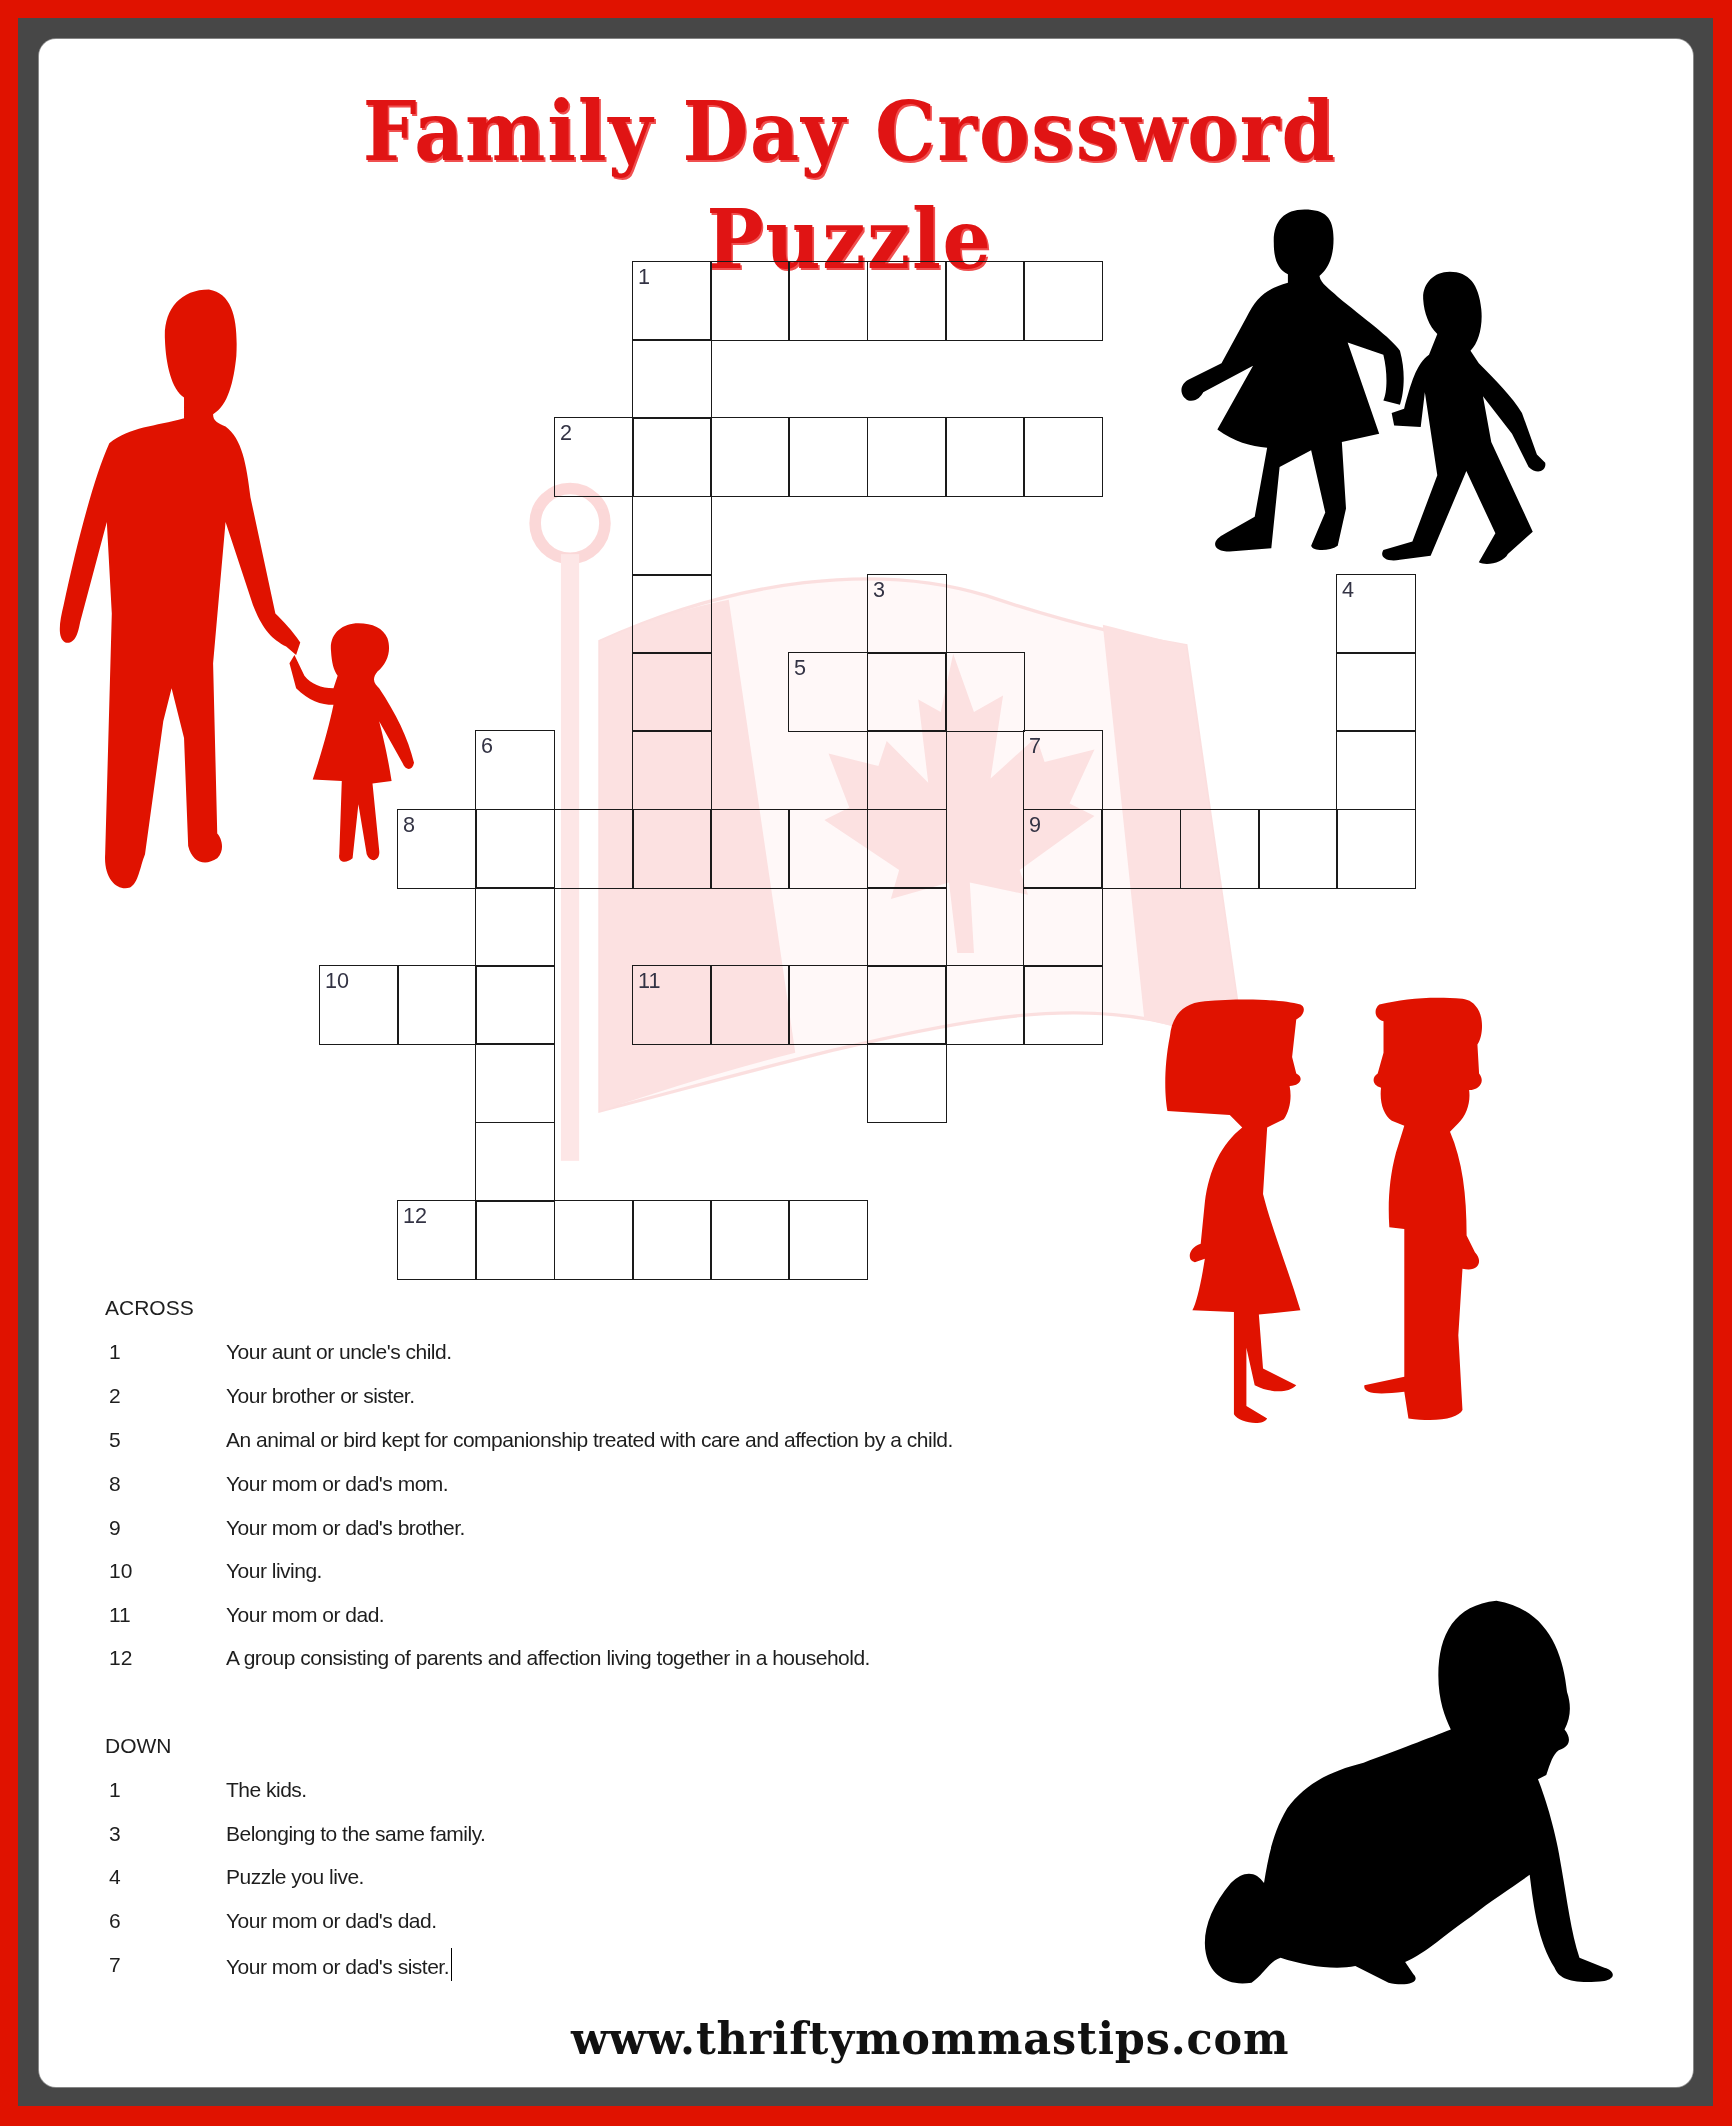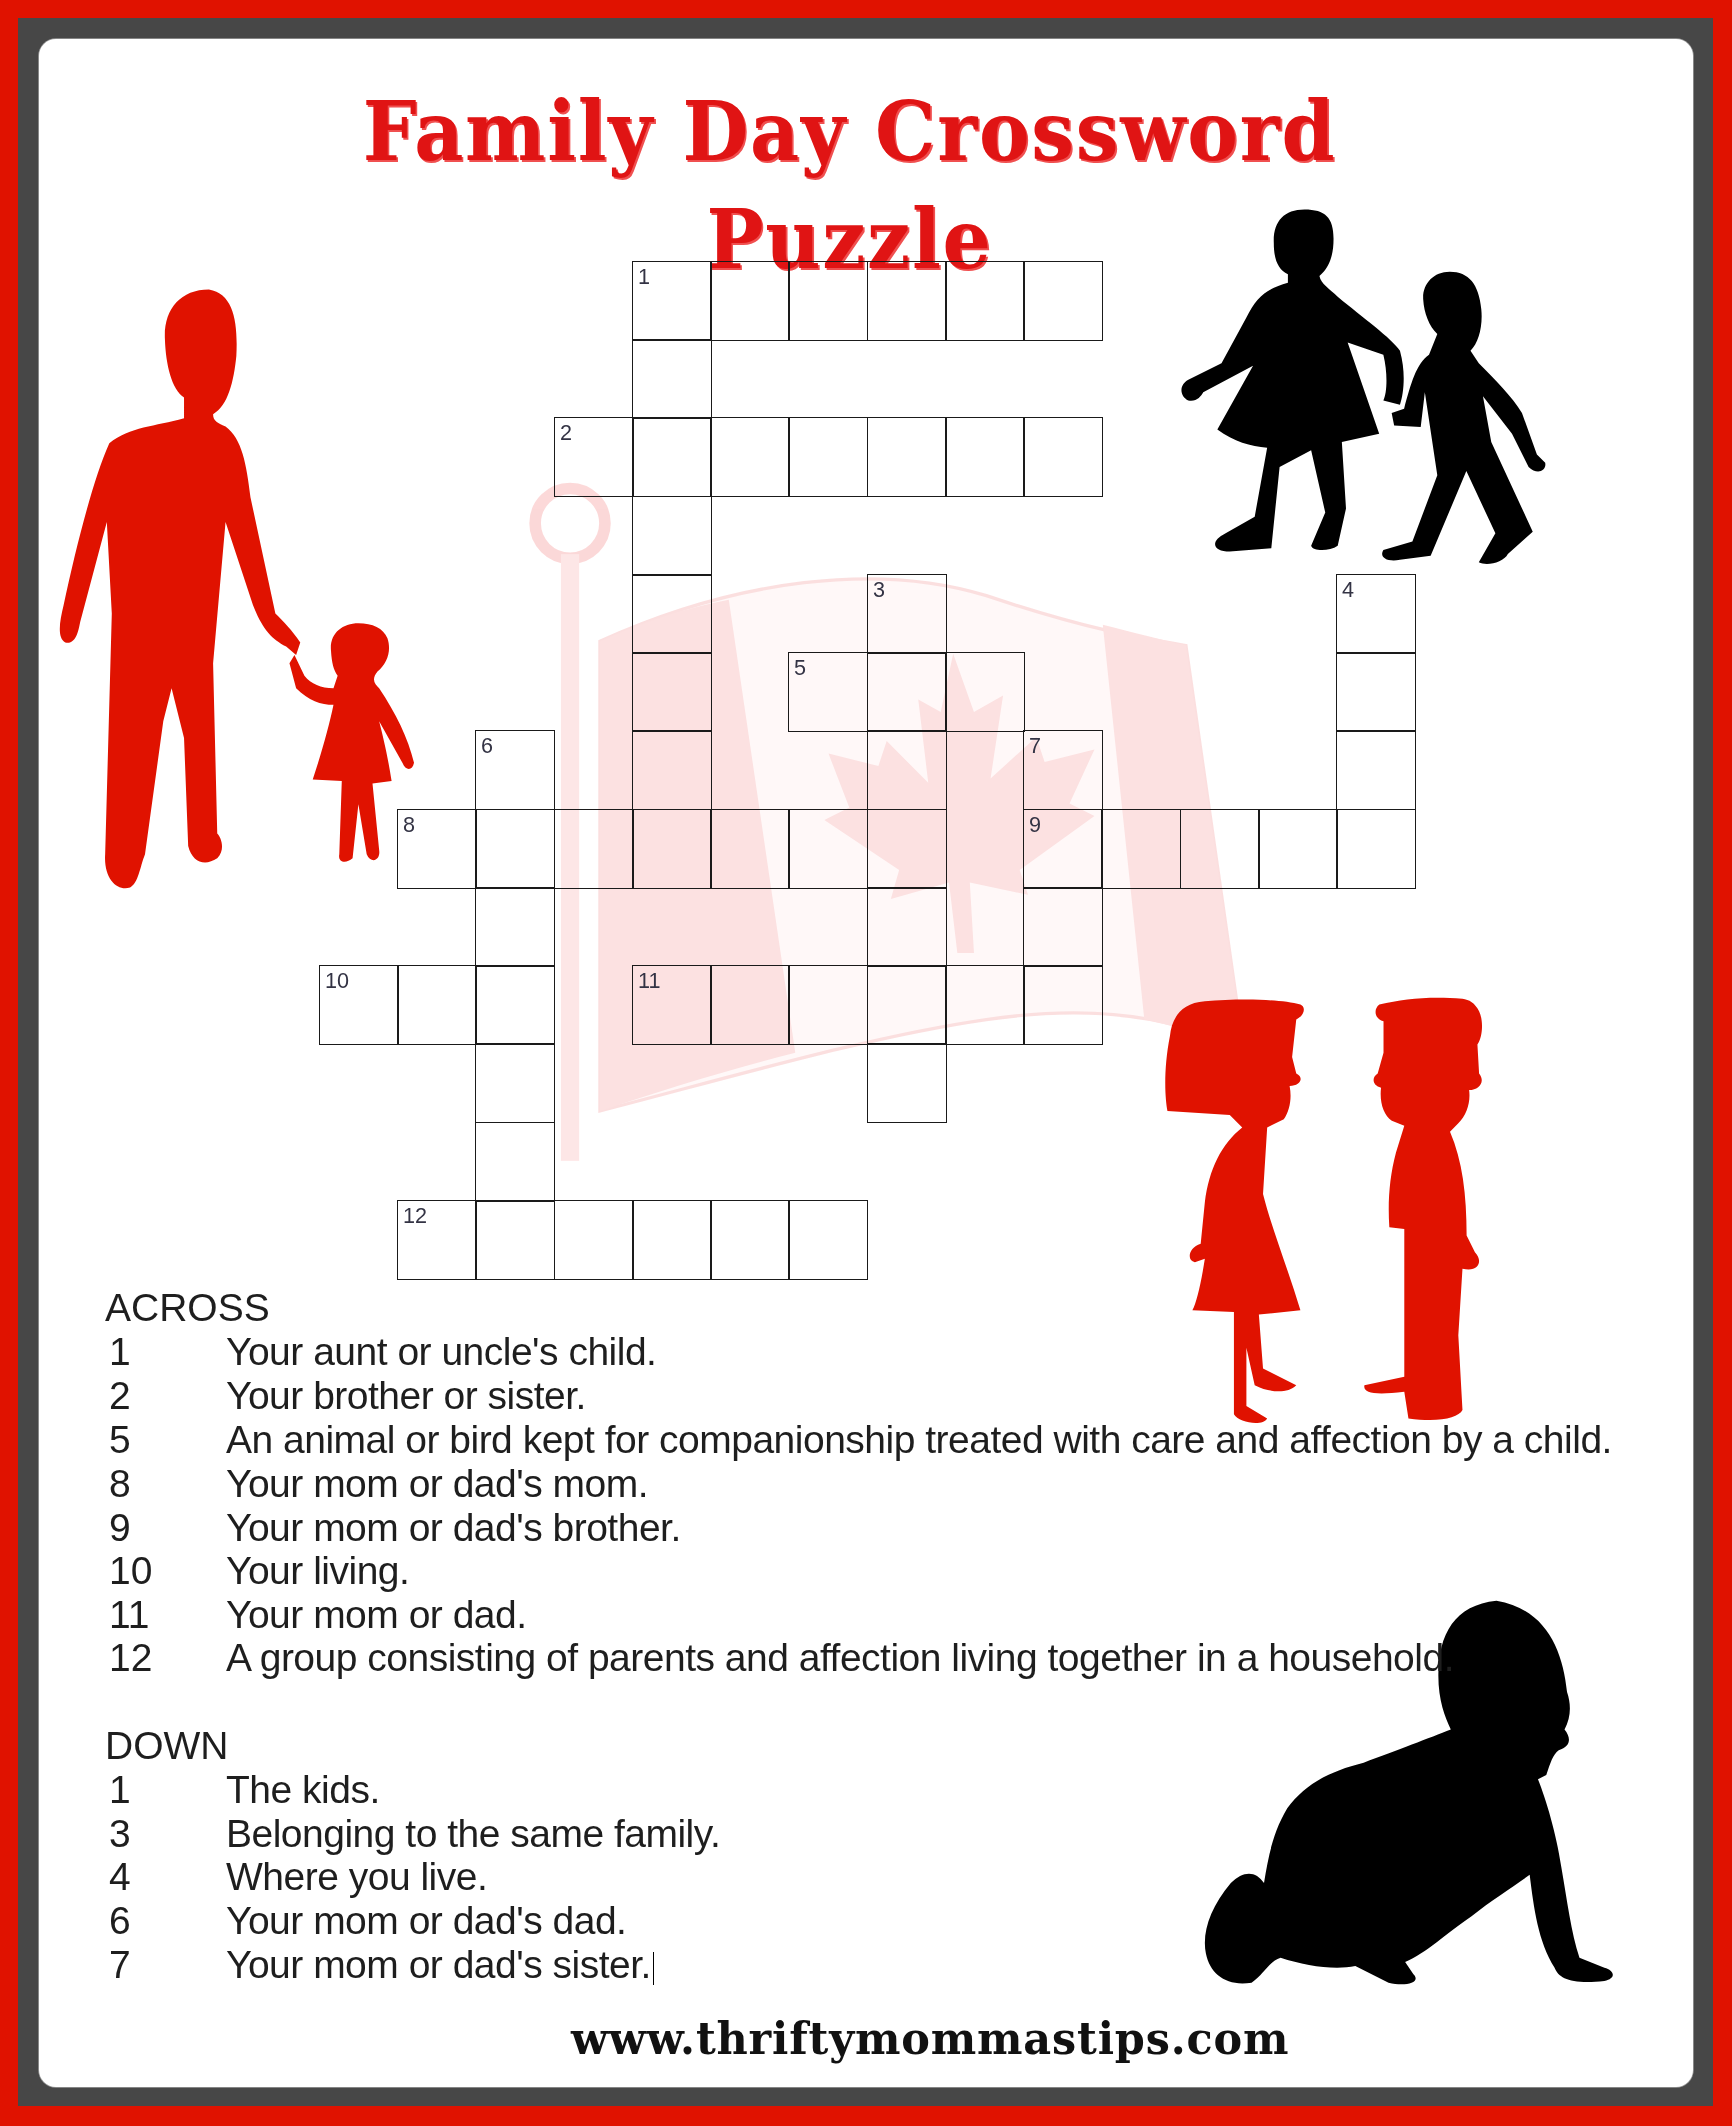--- a/index.html
+++ b/index.html
@@ -32,21 +32,21 @@
   .cell {
     position: absolute; width: 78px; height: 78px; box-sizing: border-box;
     border: 1.7px solid #1a1a1a; background: transparent;
   }
   .cell-num {
     position: absolute; left: 5px; top: 3.3px; font-size: 21.6px; line-height: 23px;
     color: #333344; font-family: "Liberation Sans", sans-serif;
   }
   .clues { position: absolute; left: 0; top: 0; }
   .clue-heading, .clue-row {
-    position: absolute; font-size: 39px; color: #1e1e1e; white-space: nowrap;
+    position: absolute; font-size: 21px; color: #1e1e1e; white-space: nowrap;
     font-family: "Liberation Sans", sans-serif; line-height: 33px;
   }
   .clue-num { position: absolute; left: 0; }
   .clue-text { position: absolute; left: 117px; letter-spacing: -0.5px; }
   .cursor { display: inline-block; width: 1.7px; height: 33px; background: #000; vertical-align: -6.6px; margin-left: 1.7px; }
   .footer {
     position: absolute; left: 532px; top: 1970px; width: 665px; height: 58px;
     text-align: center; font-family: "DejaVu Serif", serif; font-weight: bold;
     font-size: 43px; line-height: 58px; color: #111; letter-spacing: 0.8px;
     transform: scaleY(1.05);
@@ -248,21 +248,21 @@
     <div class="clue-row" style="left:70px; top:1734px;">
       <span class="clue-num">1</span>
       <span class="clue-text">The kids.</span>
     </div>
     <div class="clue-row" style="left:70px; top:1778px;">
       <span class="clue-num">3</span>
       <span class="clue-text">Belonging to the same family.</span>
     </div>
     <div class="clue-row" style="left:70px; top:1821px;">
       <span class="clue-num">4</span>
-      <span class="clue-text">Where you live.</span>
+      <span class="clue-text">Puzzle you live.</span>
     </div>
     <div class="clue-row" style="left:70px; top:1865px;">
       <span class="clue-num">6</span>
       <span class="clue-text">Your mom or dad's dad.</span>
     </div>
     <div class="clue-row" style="left:70px; top:1909px;">
       <span class="clue-num">7</span>
       <span class="clue-text"><span>Your mom or dad's sister.</span><span class="cursor"></span></span>
     </div>
   </div>

